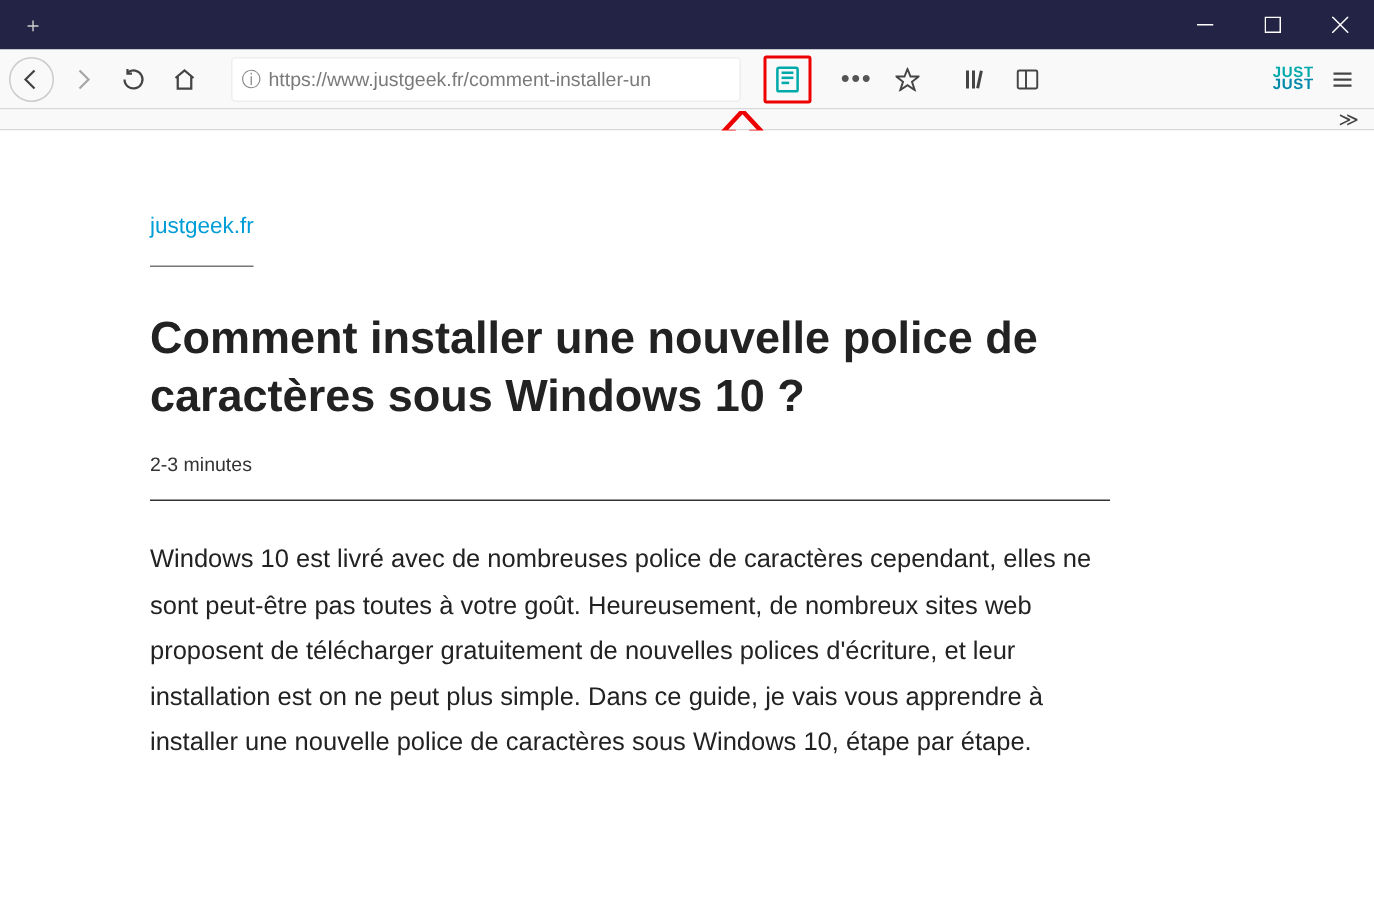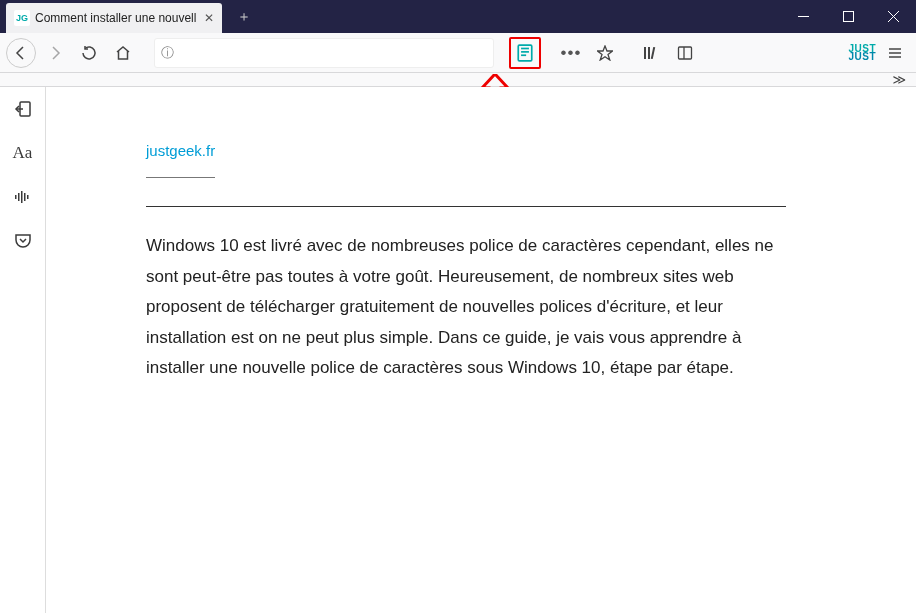--- a/index.html
+++ b/index.html
@@ -57,25 +57,20 @@
 .title { font-size:30px; font-weight:700; line-height:1.3; margin-bottom:18px; max-width:640px;}
 .meta { font-size:13px; color:#333; margin-bottom:16px; }
 hr { border:none; border-top:1px solid #333; margin-bottom:24px; max-width:640px;}
 .body { font-size:17px; line-height:1.8; color:#222; max-width:640px;}
 .body b { font-weight:400; }
 </style>
 </head>
 <body>
 
 <div class="titlebar">
-  <div class="tab">
-    <span class="favicon">JG</span>
-    <span class="lab">Comment installer une nouvell</span>
-    <span class="close">✕</span>
-  </div>
   <div class="newtab">＋</div>
   <div class="spacer"></div>
   <div class="wctrl">
     <div class="wbtn">
         <svg viewBox="0 0 11 11">
           <line x1="0" y1="5.5" x2="11" y2="5.5" stroke="#fff" stroke-width="1"></line>
         </svg>
       </div>
     <div class="wbtn">
         <svg viewBox="0 0 11 11">
@@ -110,20 +105,21 @@
     </div>
   <div class="tbtn">
       <svg viewBox="0 0 16 16" fill="none" stroke="currentColor" stroke-width="1.5">
         <path d="M2 7 L8 2 L14 7"></path>
         <path d="M3.5 6 V14 H12.5 V6"></path>
       </svg>
     </div>
   <div class="tgap"></div>
   <div class="urlbar">
     <span class="info">ⓘ</span>
+    <input value="https://www.justgeek.fr/comment-installer-un" style="">
   </div>
   <div class="tgap"></div>
   <div class="reader-box">
     <div class="reader-highlight"></div>
     <svg class="reader-ico" viewBox="0 0 16 16" fill="none" stroke="currentColor" stroke-width="1.5">
         <rect x="2" y="1" width="12" height="14" rx="1"></rect>
         <line x1="4.5" y1="4" x2="11.5" y2="4"></line>
         <line x1="4.5" y1="7" x2="11.5" y2="7"></line>
         <line x1="4.5" y1="10" x2="9" y2="10"></line>
       </svg>
@@ -167,44 +163,21 @@
   <span style="font-size:13px">≫</span>
 </div>
 
 <div class="arrow">
   <svg viewBox="0 0 30 35">
       <polygon points="15,0 28,14 21,14 21,33 9,33 9,14 2,14" fill="none" stroke="#e00" stroke-width="3" stroke-linejoin="miter"></polygon>
     </svg>
 </div>
 
 <div class="content-wrap">
-  <div class="sidebar">
-    <div class="sbtn">
-        <svg viewBox="0 0 18 18" fill="none" stroke="currentColor" stroke-width="1.5">
-          <rect x="6" y="2" width="10" height="14" rx="1"></rect>
-          <polyline points="5,6 2,9 5,12"></polyline>
-          <line x1="2" y1="9" x2="9" y2="9"></line>
-        </svg>
-      </div>
-    <div class="sbtn aa">Aa</div>
-    <div class="sbtn">
-        <svg viewBox="0 0 18 18" fill="currentColor">
-          <rect x="1" y="7" width="1.5" height="4"></rect>
-          <rect x="4" y="5" width="1.5" height="8"></rect>
-          <rect x="7" y="3" width="1.5" height="12"></rect>
-          <rect x="10" y="5" width="1.5" height="8"></rect>
-          <rect x="13" y="7" width="1.5" height="4"></rect>
-        </svg>
-      </div>
-    <div class="sbtn">
-        <svg viewBox="0 0 18 18" fill="none" stroke="currentColor" stroke-width="1.5">
-          <path d="M2 3 h14 v5 a7 7 0 0 1 -14 0 z"></path>
-          <polyline points="6,7 9,10 12,7"></polyline>
-        </svg>
-      </div>
-  </div>
 
   <div class="page">
     <a class="domain">justgeek.fr</a>
+    <h1 class="title">Comment installer une nouvelle police de caractères sous Windows 10 ?</h1>
+    <div class="meta">2-3 minutes</div>
     <hr>
     <p class="body"><b>Windows 10</b><span> est livré avec de nombreuses </span><b>police de caractères</b><span> cependant, elles ne sont peut-être pas toutes à votre goût. Heureusement, de nombreux sites web proposent de télécharger gratuitement de nouvelles </span><b>polices d'écriture</b><span>, et leur installation est on ne peut plus simple. Dans ce guide, je vais vous apprendre à </span><b>installer une nouvelle police de caractères sous Windows 10</b><span>, étape par étape.</span></p>
   </div>
 </div>
 
 </body></html>

